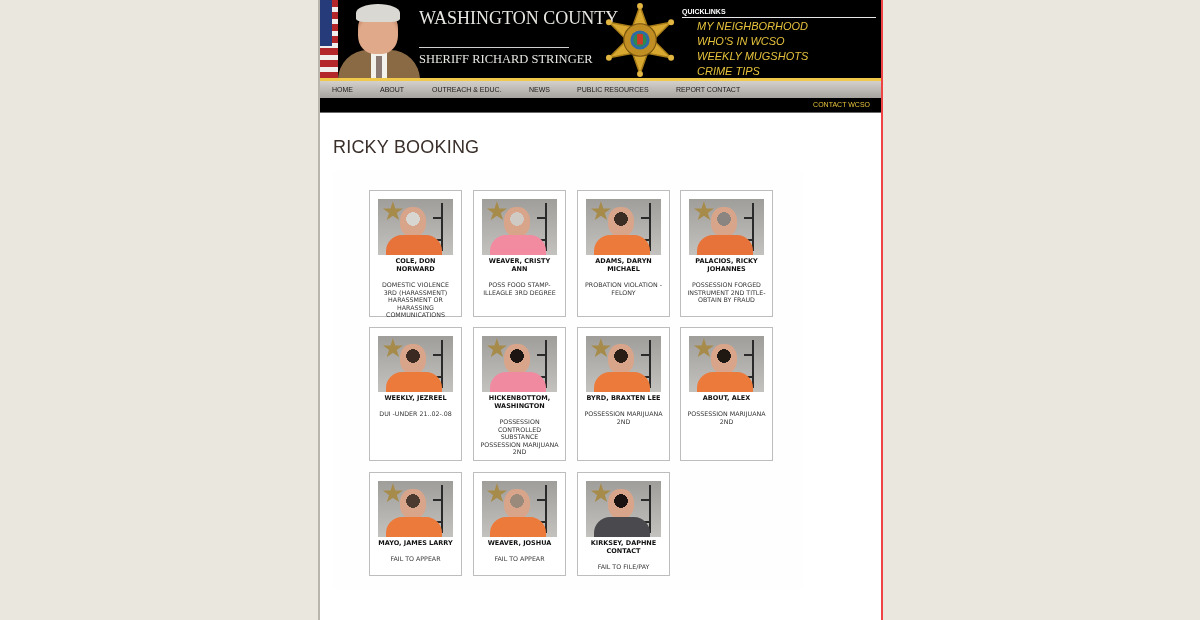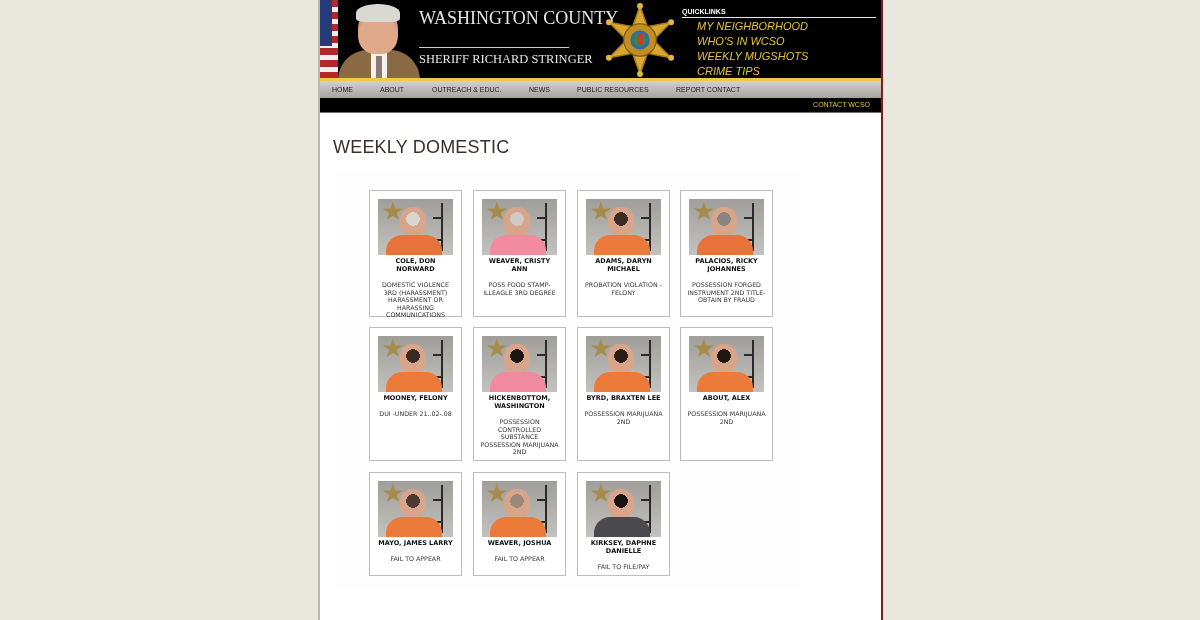--- a/index.html
+++ b/index.html
@@ -10,21 +10,21 @@
     position: relative;
   }
   .topbar {
     position: absolute; left: 0; top: 0; width: 1200px; height: 78px;
     background: #e9e7de;
   }
   .page {
     position: absolute; left: 318px; top: 0; width: 565px; height: 620px;
     background: #ffffff;
     border-left: 2px solid #b9b6ae;
-    border-right: 2px solid #7f1d1d;
+    border-right: 2px solid #ef4444;
   }
   .header {
     position: absolute; left: 0; top: 0; width: 561px; height: 78px;
     background: #000;
     overflow: hidden;
   }
   .flag {
     position: absolute; left: 0; top: 0; width: 18px; height: 78px;
     background: repeating-linear-gradient(180deg, #b3262a 0 7px, #f1eeee 7px 12px);
   }
@@ -208,21 +208,21 @@
     <a href="#" style="left:112px">OUTREACH &amp; EDUC.</a>
     <a href="#" style="left:209px">NEWS</a>
     <a href="#" style="left:257px">PUBLIC RESOURCES</a>
     <a href="#" style="left:356px">REPORT CONTACT</a>
   </nav>
 
   <div class="subbar">
     <a href="#">CONTACT WCSO</a>
   </div>
 
-  <h1 class="page-title">WEEKLY DOMESTIC</h1>
+  <h1 class="page-title">RICKY BOOKING</h1>
 
   <div class="grid-area" id="grid">
       <div class="card" style="left: 36px; top: 20px; height: 127px;">
         <div class="mug">
           <div class="star">★</div>
           <div class="scale"></div>
           <div class="head" style="background:radial-gradient(circle at 50% 40%, #d8d6d0 0 30%, #d8a48a 31% 100%)"></div>
           <div class="shirt" style="background:#e8733a"></div>
         </div>
         <div class="name">COLE, DON NORWARD</div>
@@ -258,21 +258,21 @@
         <div class="name">PALACIOS, RICKY JOHANNES</div>
         <div class="charge">POSSESSION FORGED INSTRUMENT 2ND TITLE-OBTAIN BY FRAUD</div>
       </div>
       <div class="card" style="left: 36px; top: 157px; height: 134px;">
         <div class="mug">
           <div class="star">★</div>
           <div class="scale"></div>
           <div class="head" style="background:radial-gradient(circle at 50% 40%, #3a2a22 0 30%, #d8a48a 31% 100%)"></div>
           <div class="shirt" style="background:#ec7a3a"></div>
         </div>
-        <div class="name">MOONEY, FELONY</div>
+        <div class="name">WEEKLY, JEZREEL</div>
         <div class="charge">DUI -UNDER 21..02-.08</div>
       </div>
       <div class="card" style="left: 140px; top: 157px; height: 134px;">
         <div class="mug">
           <div class="star">★</div>
           <div class="scale"></div>
           <div class="head" style="background:radial-gradient(circle at 50% 40%, #1d1512 0 30%, #d8a48a 31% 100%)"></div>
           <div class="shirt" style="background:#f08aa0"></div>
         </div>
         <div class="name">HICKENBOTTOM, WASHINGTON</div>
@@ -318,17 +318,17 @@
         <div class="name">WEAVER, JOSHUA</div>
         <div class="charge">FAIL TO APPEAR</div>
       </div>
       <div class="card" style="left: 244px; top: 302px; height: 104px;">
         <div class="mug">
           <div class="star">★</div>
           <div class="scale"></div>
           <div class="head" style="background:radial-gradient(circle at 50% 40%, #1a1210 0 30%, #d8a48a 31% 100%)"></div>
           <div class="shirt" style="background:#4a4a4e"></div>
         </div>
-        <div class="name">KIRKSEY, DAPHNE DANIELLE</div>
+        <div class="name">KIRKSEY, DAPHNE CONTACT</div>
         <div class="charge">FAIL TO FILE/PAY</div>
       </div>
     </div>
 </div>
 
 </body></html>

